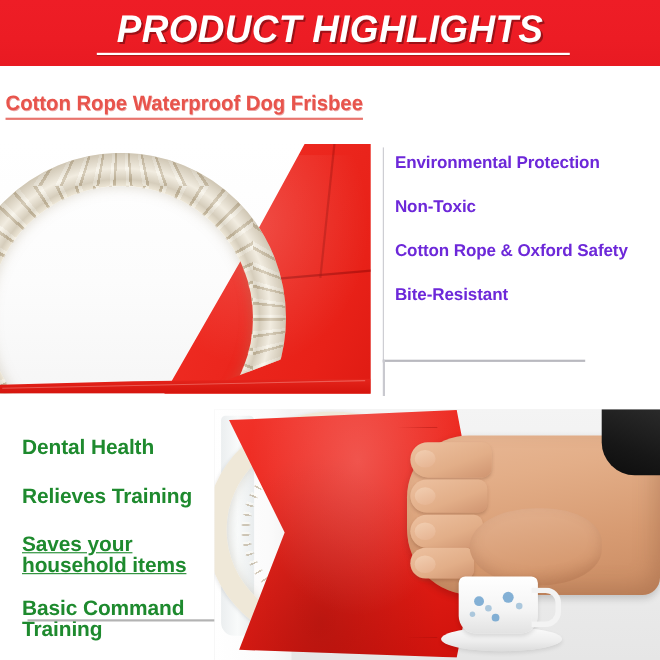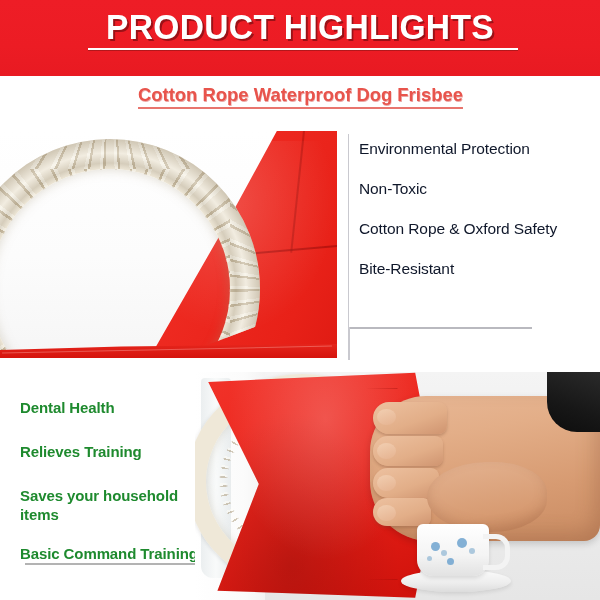--- a/index.html
+++ b/index.html
@@ -17,23 +17,24 @@
     overflow: hidden;
     background: #ffffff;
   }
 
   
   .banner {
     position: absolute;
     left: 0;
     top: 0;
     width: 600px;
-    height: 76px;
+    height: 60px;
     background: #ED1C24;
     background: linear-gradient(180deg, #EE1D26 0%, #EC1C24 60%, #E81A22 100%);
+    font-style: italic;
   }
   .banner-title {
     position: absolute;
     left: 0;
     top: 7px;
     width: 600px;
     text-align: center;
     color: #ffffff;
     font-size: 35px;
     font-weight: bold;
@@ -52,21 +53,21 @@
     background: #ffffff;
     box-shadow: 0 1px 0 rgba(120,20,20,0.5);
   }
 
   
   .subtitle-wrap {
     position: absolute;
     left: 0;
     top: 84px;
     width: 600px;
-    text-align: center;
+    text-align: left;
   }
   .subtitle {
     display: inline-block;
     color: #E8544C;
     font-size: 19px;
     font-weight: bold;
     line-height: 22px;
     border-bottom: 2px solid #E8756E;
     padding-bottom: 1px;
     text-shadow: 0.6px 0.6px 0 rgba(210,60,55,0.45);
@@ -205,23 +206,23 @@
     position: absolute;
     left: 348px;
     top: 134px;
     width: 248px;
     height: 196px;
     border-left: 1.5px solid #c9c9cf;
   }
   .feature-item {
     position: absolute;
     left: 10px;
-    color: #0f172a;
+    color: #6d28d9;
     font-size: 15.5px;
-    font-weight: normal;
+    font-weight: bold;
     line-height: 18px;
     white-space: nowrap;
     letter-spacing: -0.1px;
   }
   .feature-rule {
     position: absolute;
     left: 348px;
     top: 327px;
     width: 184px;
     height: 1.5px;
@@ -240,21 +241,21 @@
   .benefits {
     position: absolute;
     left: 20px;
     top: 398px;
     width: 190px;
   }
   .benefit-item {
     position: absolute;
     left: 0;
     color: #1E8A2E;
-    font-size: 15px;
+    font-size: 19px;
     font-weight: bold;
     line-height: 19px;
     letter-spacing: -0.1px;
   }
   .benefit-rule {
     position: absolute;
     left: 25px;
     top: 563px;
     width: 172px;
     height: 1.5px;
@@ -482,21 +483,21 @@
     <div class="feature-item" style="top:46px">Non-Toxic</div>
     <div class="feature-item" style="top:126px">Bite-Resistant</div>
     <div class="feature-item" style="top:86px">Cotton Rope &amp; Oxford Safety</div>
   </div>
   <div class="feature-rule"></div>
   <div class="feature-tail"></div>
 
   <div class="benefits">
     <div class="benefit-item" style="top:0px;">Dental Health</div>
     <div class="benefit-item" style="top:44px;">Relieves Training</div>
-    <div class="benefit-item" style="top:88px; width:175px; white-space:normal;">Saves your household items</div>
+    <div class="benefit-item" style="top:88px; width:175px; white-space:normal;text-decoration:underline;">Saves your household items</div>
     <div class="benefit-item" style="top:146px;">Basic Command Training</div>
   </div>
   <div class="benefit-rule"></div>
 
   <div class="photo-bottom">
     <div class="pb-bg"></div>
     <div class="pb-white-left"></div>
     <div class="pb-glass"></div>
 
     <div class="pb-rope"></div>

